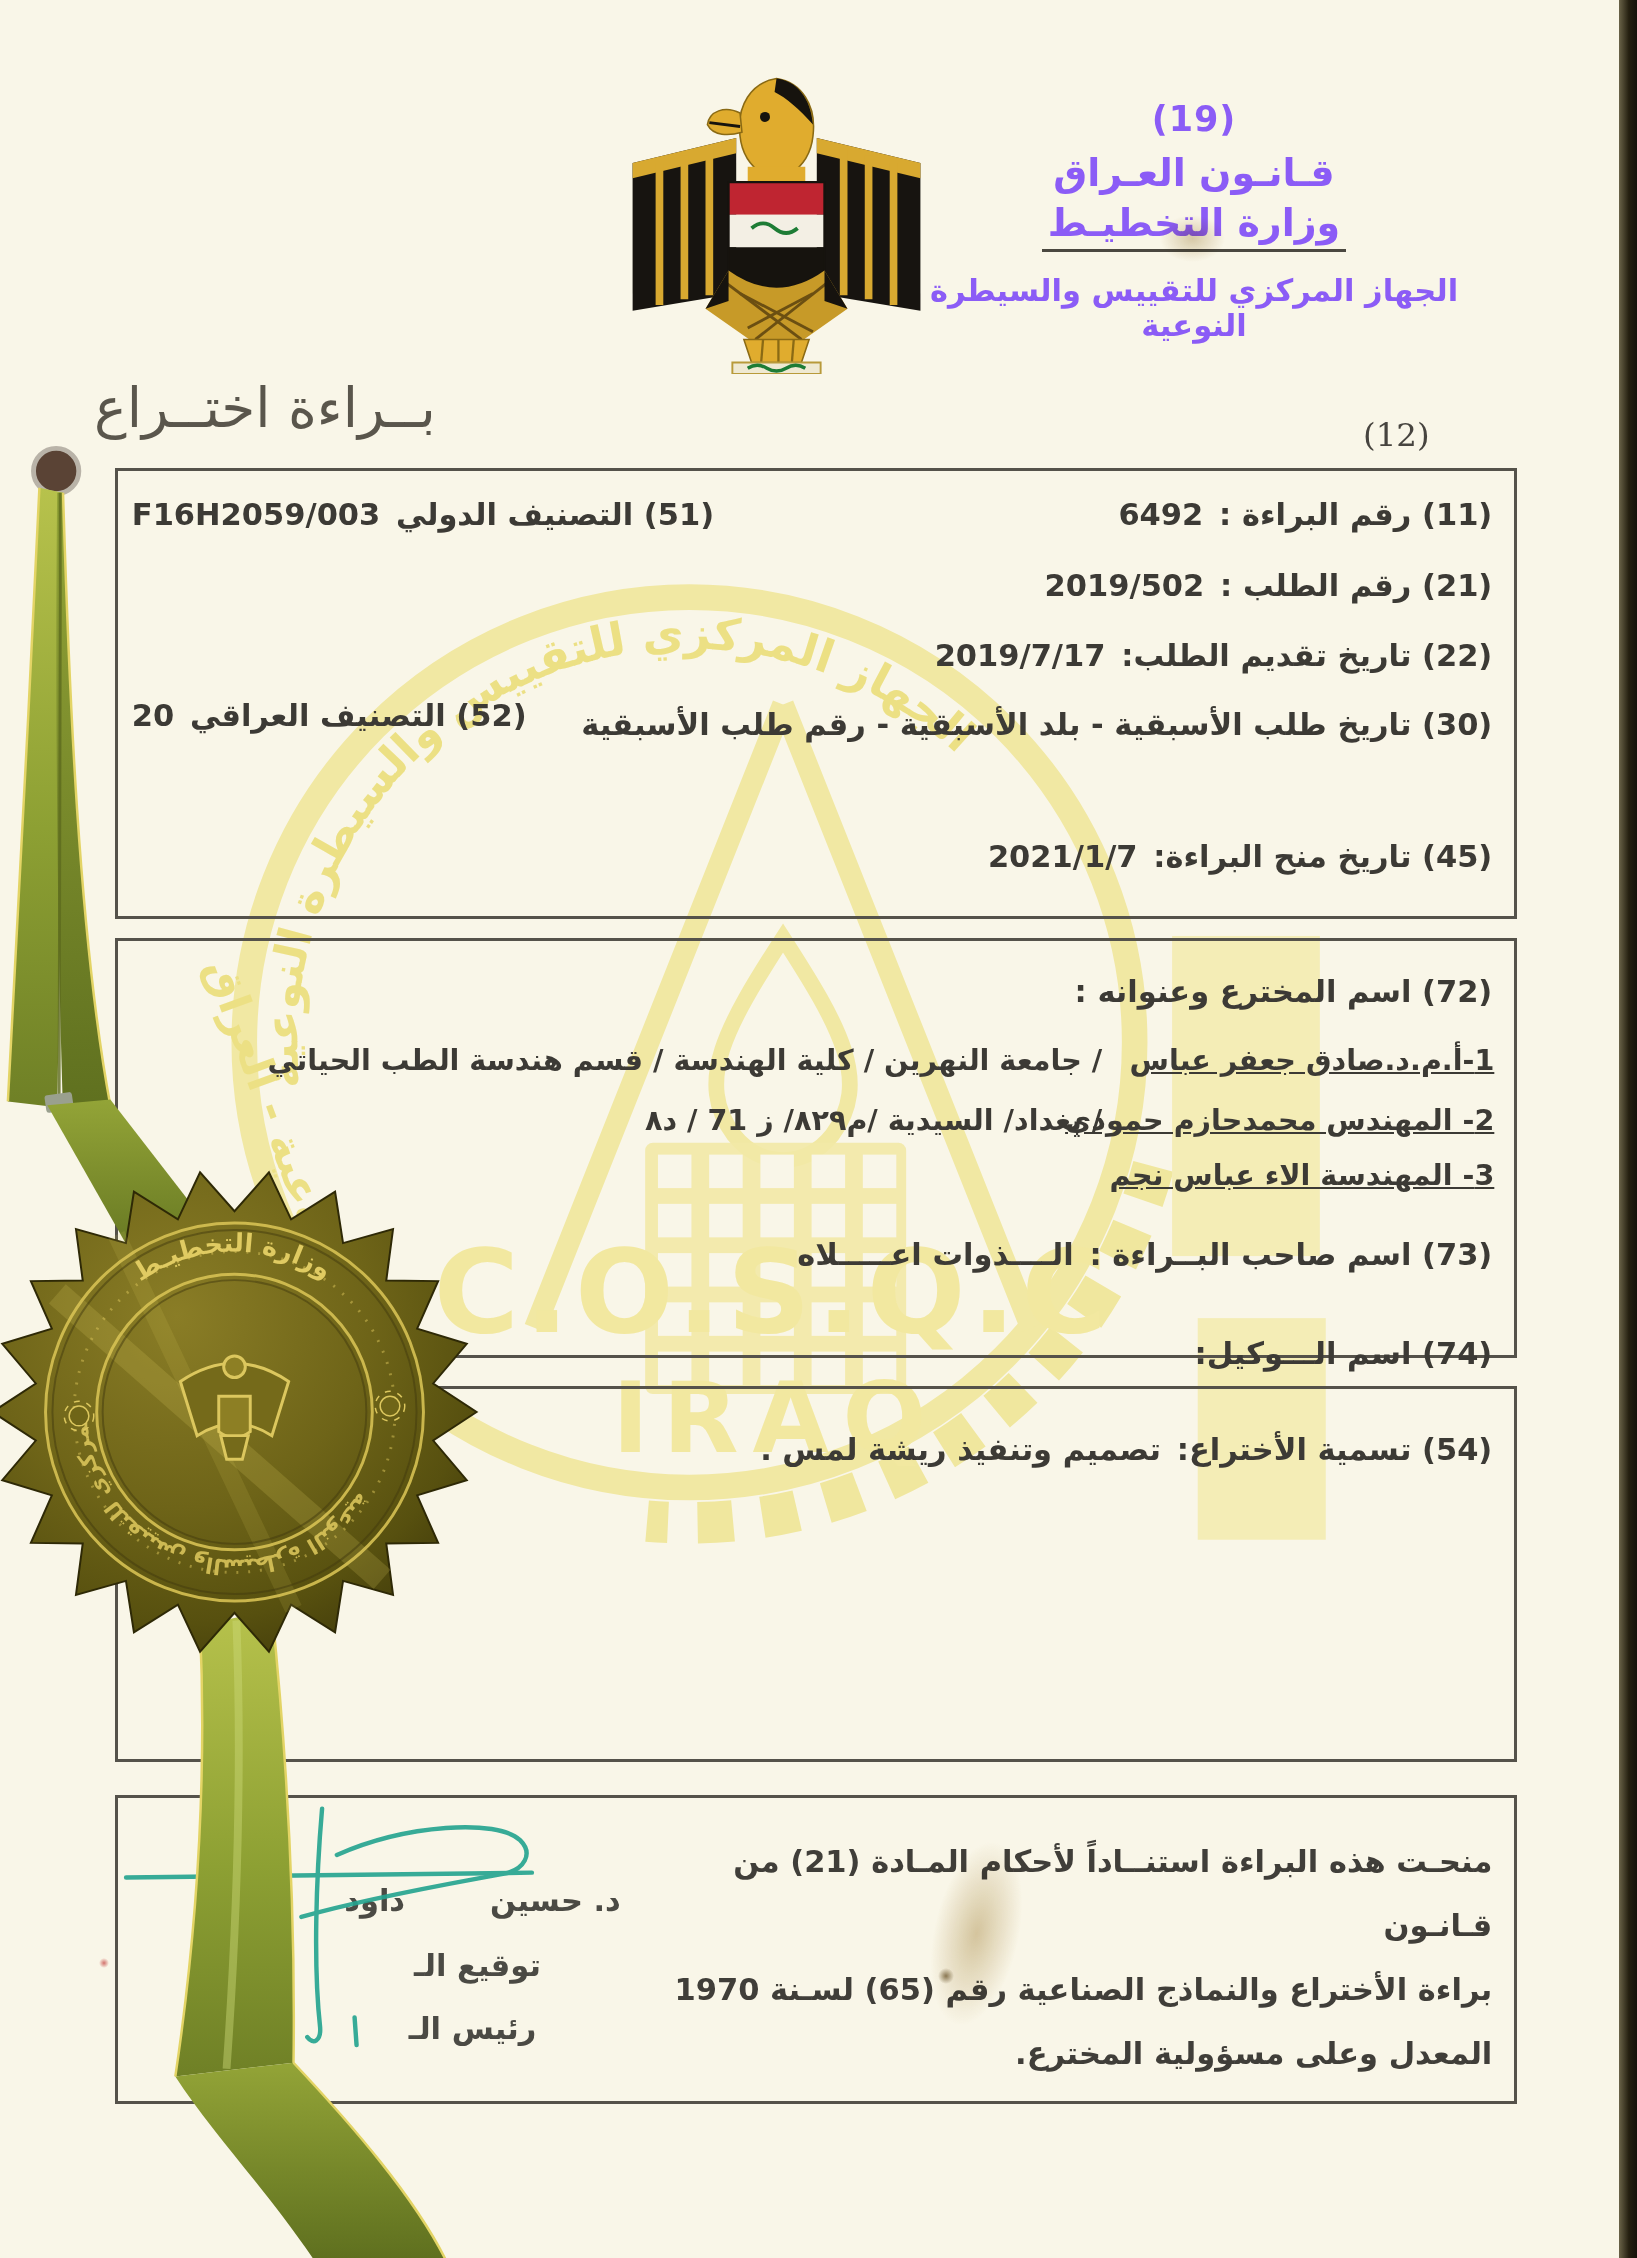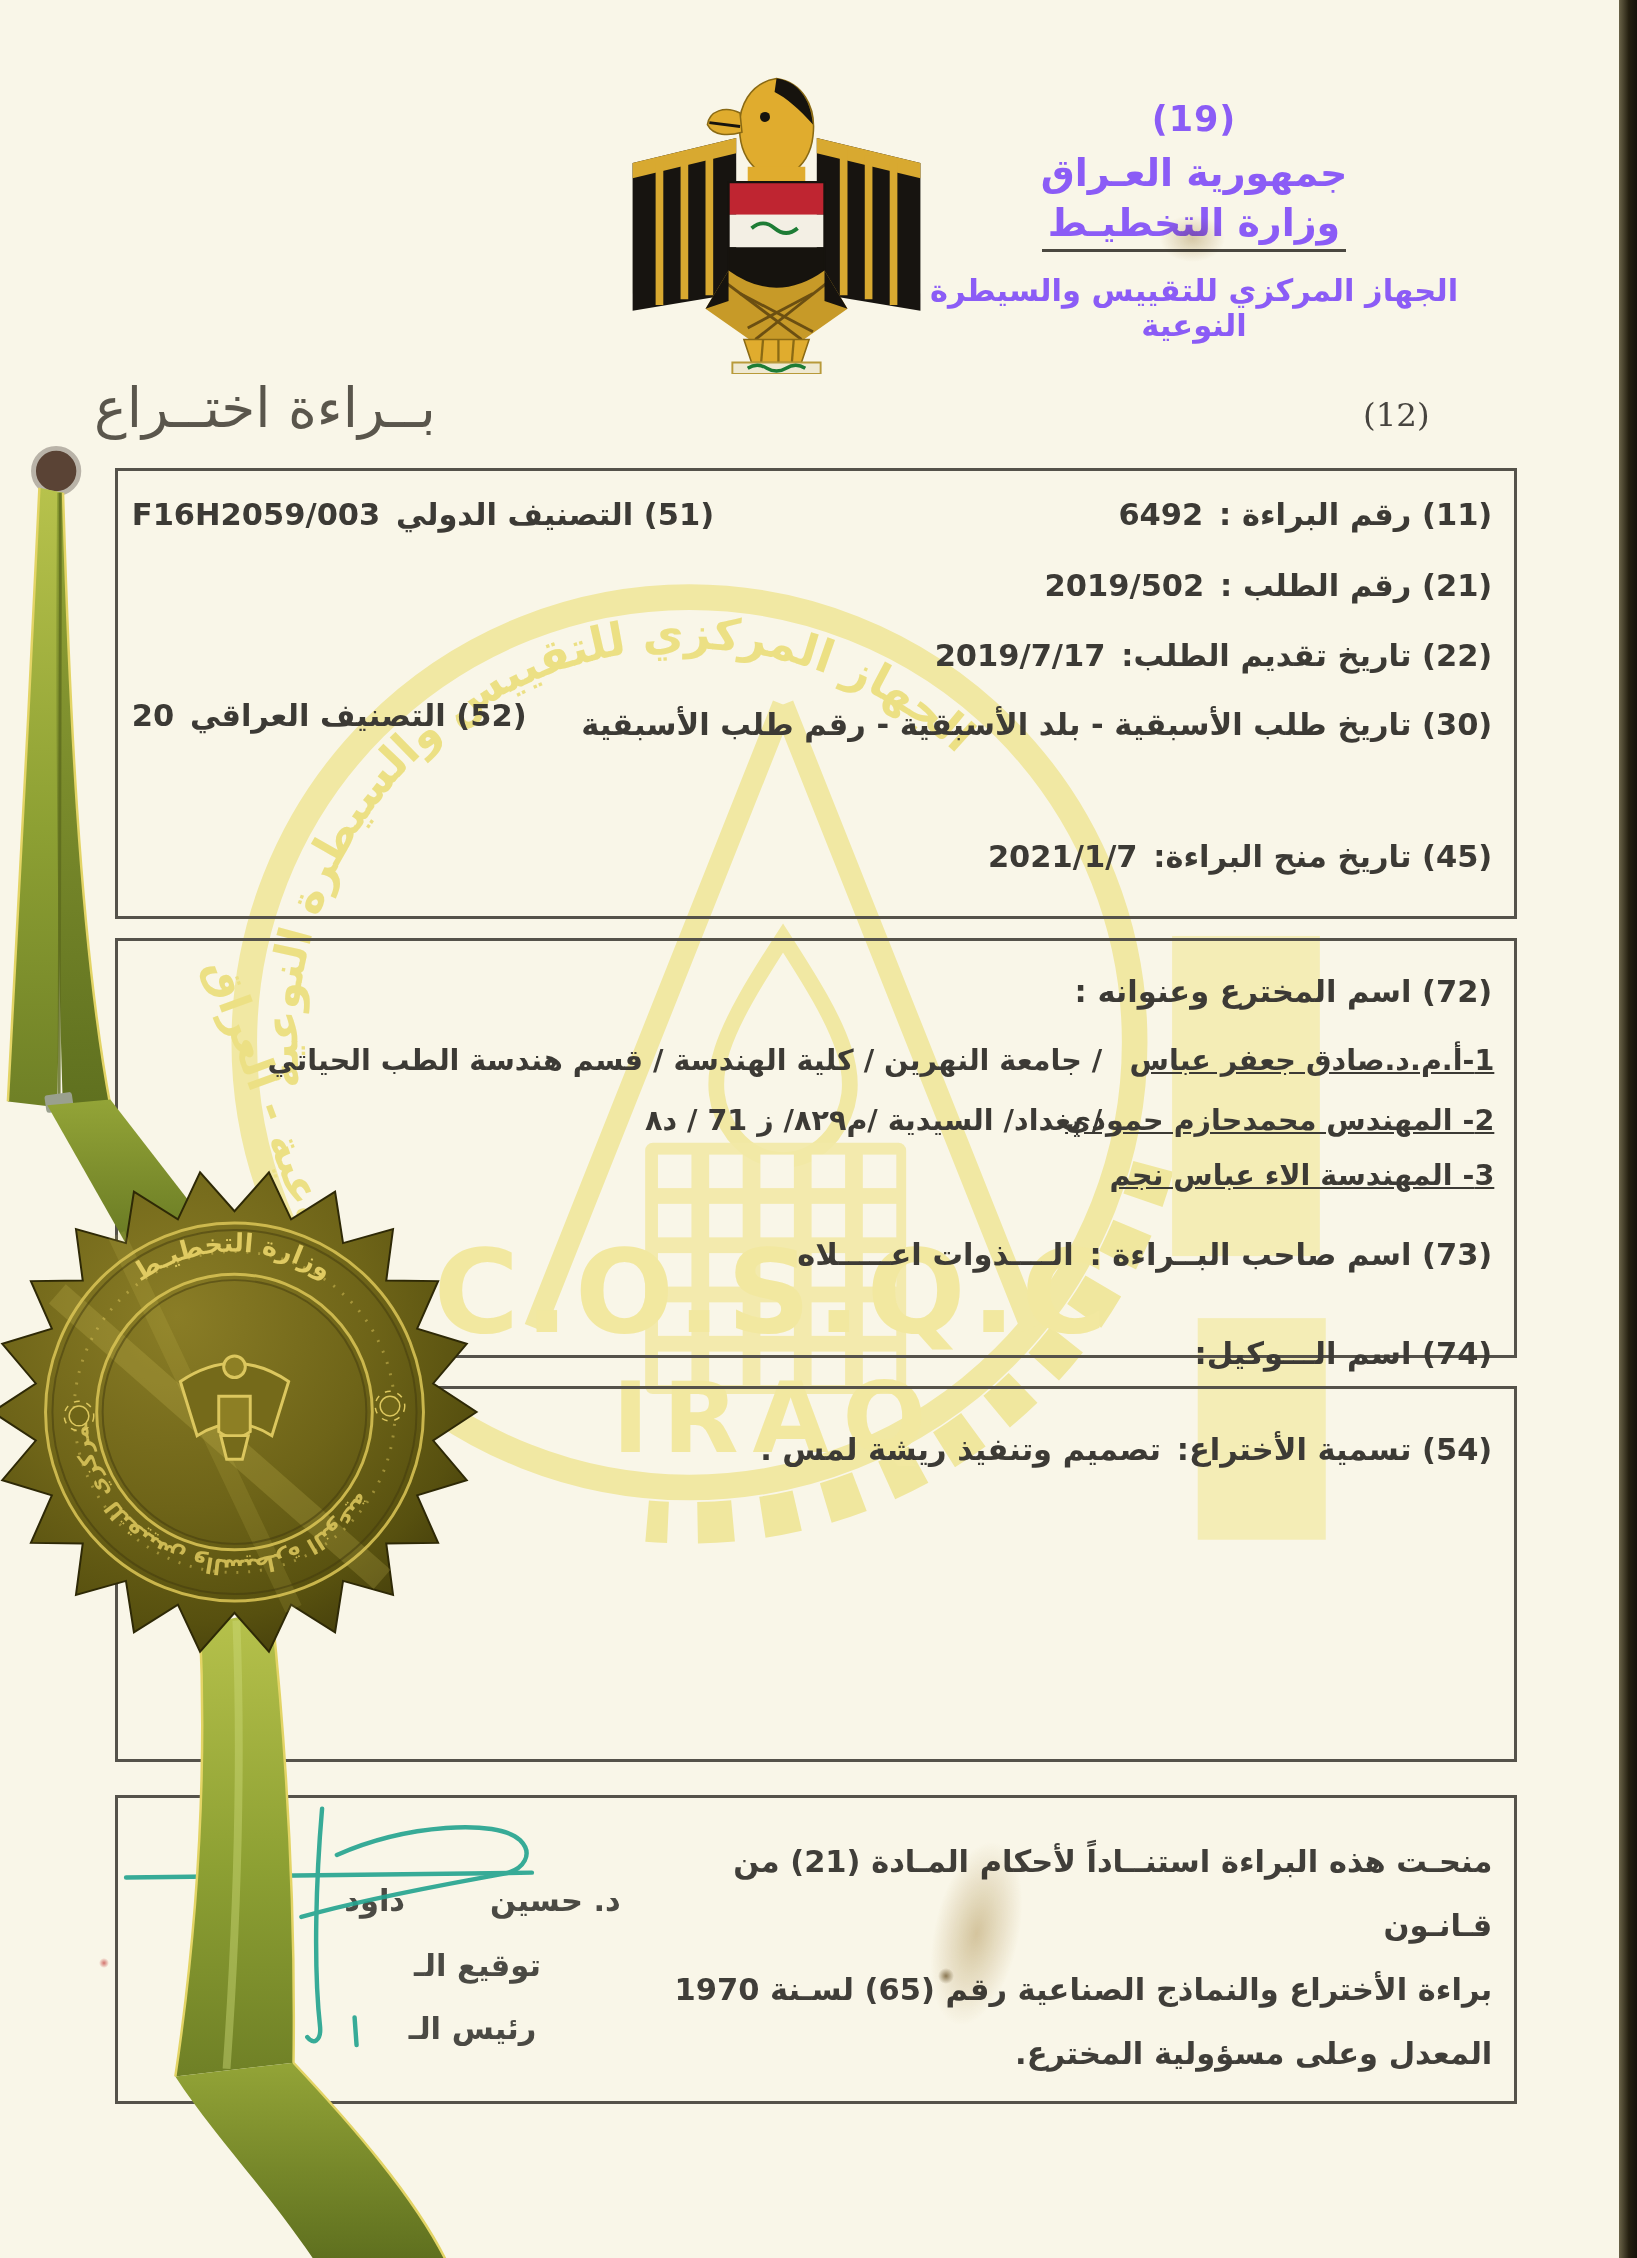--- a/index.html
+++ b/index.html
@@ -10,21 +10,21 @@
   .abs{position:absolute;}
   svg{display:block;}
   
   .hdr{position:absolute;right:128px;top:99px;width:630px;text-align:center;direction:rtl;color:#8b5cf6;}
   .hdr-code{font-size:35px;font-weight:700;letter-spacing:1px;}
   .hdr-country{font-size:38px;font-weight:700;margin-top:11.8px;}
   .hdr-ministry{display:inline-block;font-size:38px;font-weight:700;margin-top:5.9px;border-bottom:3.9px solid #4b4840;padding:0 5.9px 3.9px;}
   .hdr-org{font-size:30.5px;font-weight:700;margin-top:21.7px;}
   
   .doc-title{position:absolute;left:94px;top:376px;font-size:55px;color:#5a564c;direction:rtl;letter-spacing:2px;}
-  .code12{position:absolute;left:1363px;top:396px;font-family:"DejaVu Serif",serif;font-size:32.5px;color:#47443f;}
+  .code12{position:absolute;left:1363px;top:416px;font-family:"DejaVu Serif",serif;font-size:32.5px;color:#47443f;}
   
   .frame{position:absolute;left:115px;width:1396px;border:3.9px solid #55524a;background:transparent;}
   .f1{top:468px;height:445px;}
   .f2{top:938px;height:414px;}
   .f3{top:1386px;height:370px;}
   .f4{top:1795px;height:303px;}
   .row{position:absolute;direction:rtl;font-weight:700;font-size:30.5px;color:#3c3a35;white-space:nowrap;}
   .pair{display:flex;direction:rtl;gap:15.8px;}
   .inv-row{position:absolute;right:19.7px;left:11.8px;display:flex;direction:rtl;font-weight:700;font-size:28.6px;color:#3c3a35;white-space:nowrap;}
   .inv-name{width:392px;flex:none;text-decoration:underline;}
@@ -88,21 +88,21 @@
     <text font-size="46" font-weight="700" fill="#ece084" letter-spacing="8">
       <textPath href="#arcTop" startOffset="4%">الجهاز المركزي للتقييس والسيطرة النوعية</textPath>
     </text>
     <text x="208" y="980" transform="rotate(70 208 980)" font-size="44" font-weight="700" fill="#ece084" letter-spacing="6">النوعية - العراق</text>
     <text x="785" y="1352" text-anchor="middle" font-size="118" font-weight="700" fill="#f2e8a0" letter-spacing="6">C.O.S.Q.C</text>
     <text x="788" y="1474" text-anchor="middle" font-size="100" font-weight="700" fill="#f2e8a0" letter-spacing="14">IRAQ</text>
   </svg>
 
   <div class="hdr z2">
     <div class="hdr-code">(19)</div>
-    <div class="hdr-country">جمهورية العـراق</div>
+    <div class="hdr-country">قـانـون العـراق</div>
     <div><span class="hdr-ministry">وزارة التخطيـط</span></div>
     <div class="hdr-org">الجهاز المركزي للتقييس والسيطرة النوعية</div>
   </div>
 
   <svg class="abs z2" style="left:613px;top:67px;" width="327" height="307" viewBox="0 0 170 160">
     <g>
       <polygon points="10,50 64,37 64,118 10,127" fill="#171410"></polygon>
       <polygon points="160,50 106,37 106,118 160,127" fill="#171410"></polygon>
       <path d="M10,50 L64,37 L64,45 L10,58 Z" fill="#d8a930"></path>
       <path d="M160,50 L106,37 L106,45 L160,58 Z" fill="#d8a930"></path>

